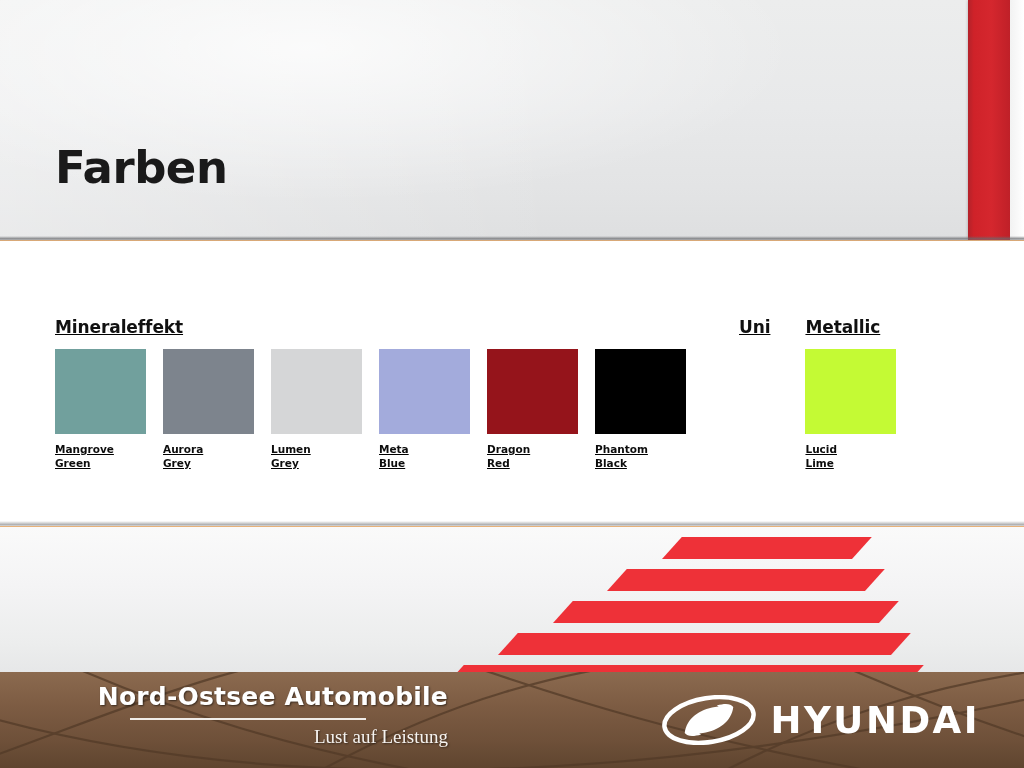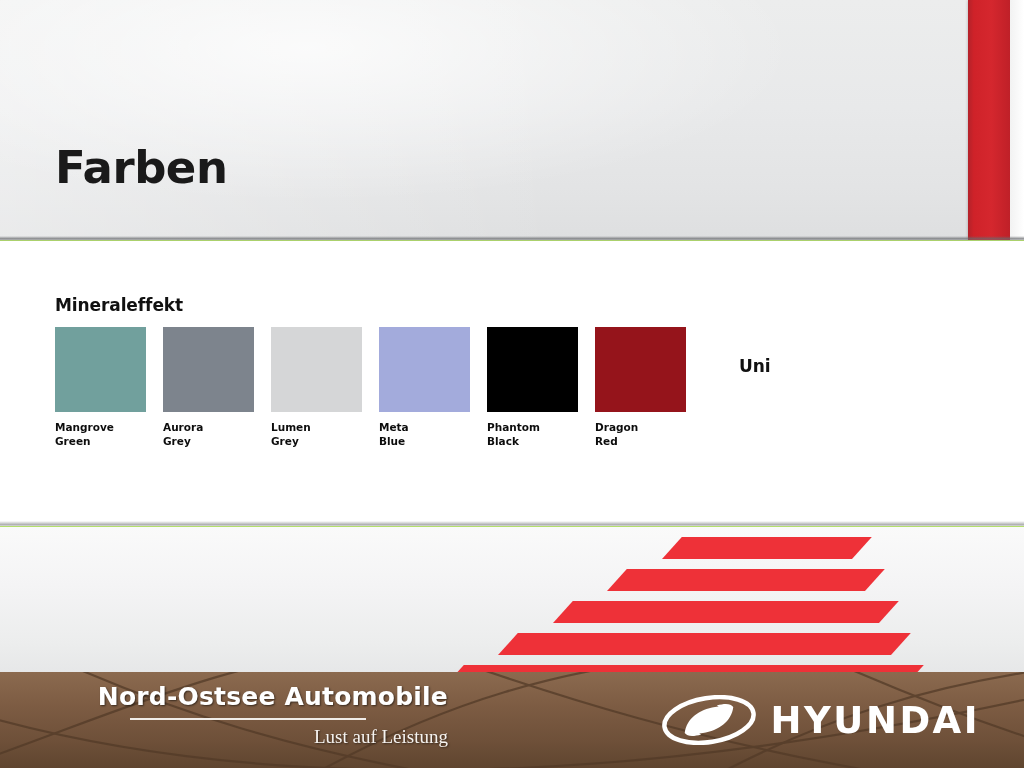--- a/index.html
+++ b/index.html
@@ -8,21 +8,21 @@
     width: 1024px; height: 768px;
     overflow: hidden;
     font-family: "Liberation Sans", sans-serif;
     background: #ffffff;
   }
 
   .slide {
     position: relative;
     width: 1024px; height: 768px;
     overflow: hidden;
-    background: #bef264;
+    background: #fdba74;
     padding-left: 24px;
   }
 
   
   .header {
     position: absolute;
     left: 0; top: 0;
     width: 1024px; height: 240px;
     background: linear-gradient(180deg, #eceded 0%, #e8e9ea 45%, #e3e4e5 78%, #dedfe0 100%);
     overflow: hidden;
@@ -72,23 +72,24 @@
     background: #ffffff;
   }
   .content-shadow {
     position: absolute;
     left: 0; top: 521px; width: 1024px; height: 6px;
     background: linear-gradient(180deg, rgba(255,255,255,0) 0%, rgba(110,112,115,0.55) 60%, rgba(190,192,195,0.1) 100%);
   }
 
   .swatch-groups {
     position: absolute;
-    left: 55px; top: 54px;
+    left: 55px; top: 76px;
     display: flex;
-    align-items: center;
+    align-items: flex-start;
+    text-decoration: underline;
   }
   .group { display: flex; flex-direction: column; }
   .group-title {
     font-size: 17px;
     font-weight: bold;
     color: #111111;
     margin-bottom: 12px;
     letter-spacing: -0.1px;
     font-family: "DejaVu Sans", sans-serif;
     white-space: nowrap;
@@ -228,36 +229,46 @@
             <div class="swatch-chip" style="background-color: rgb(213, 214, 215);"></div>
             <div class="swatch-label">Lumen
 Grey</div>
           </div>
           <div class="swatch-cell">
             <div class="swatch-chip" style="background-color: rgb(163, 171, 220);"></div>
             <div class="swatch-label">Meta
 Blue</div>
           </div>
           <div class="swatch-cell">
+            <div class="swatch-chip" style="background-color: rgb(149, 20, 27);"></div>
+            <div class="swatch-label">Dragon
+Red</div>
+          </div>
+          <div class="swatch-cell">
             <div class="swatch-chip" style="background-color: rgb(0, 0, 0);"></div>
             <div class="swatch-label">Phantom
 Black</div>
           </div>
-          <div class="swatch-cell">
-            <div class="swatch-chip" style="background-color: rgb(149, 20, 27);"></div>
-            <div class="swatch-label">Dragon
-Red</div>
-          </div>
         </div>
       </div>
 
       <div class="group group-uni">
         <div class="group-title">Uni</div>
       </div>
 
+      <div class="group group-metallic">
+        <div class="group-title">Metallic</div>
+        <div class="group-swatches">
+          <div class="swatch-cell">
+            <div class="swatch-chip" style="background-color: rgb(196, 250, 52);"></div>
+            <div class="swatch-label">Lucid
+Lime</div>
+          </div>
+        </div>
+      </div>
 
     </div>
   </div>
   <div class="content-shadow"></div>
 
   <div class="lower-band">
     <div class="stripes">
       <div class="stripe s1" style="background-color: rgb(238, 49, 56);"></div>
       <div class="stripe s2" style="background-color: rgb(238, 49, 56);"></div>
       <div class="stripe s3" style="background-color: rgb(238, 49, 56);"></div>

